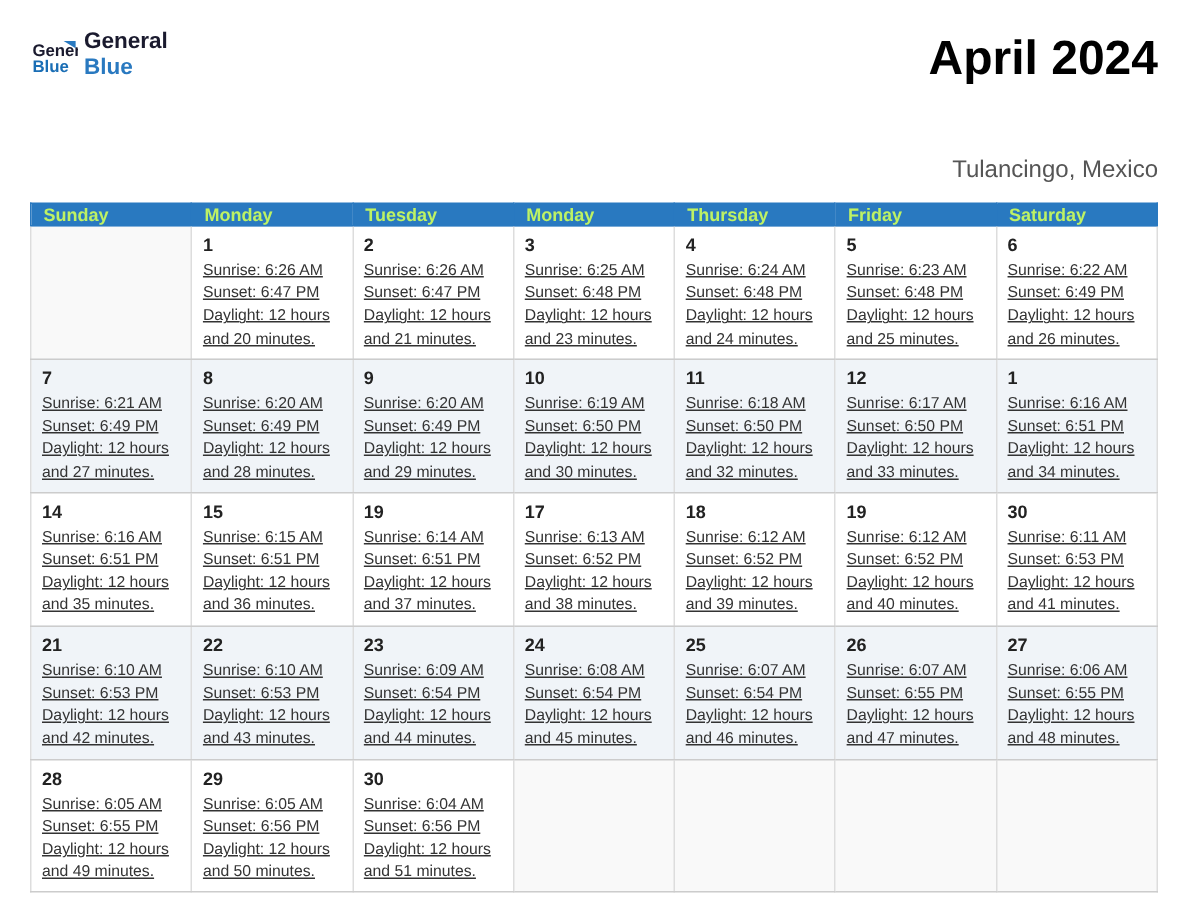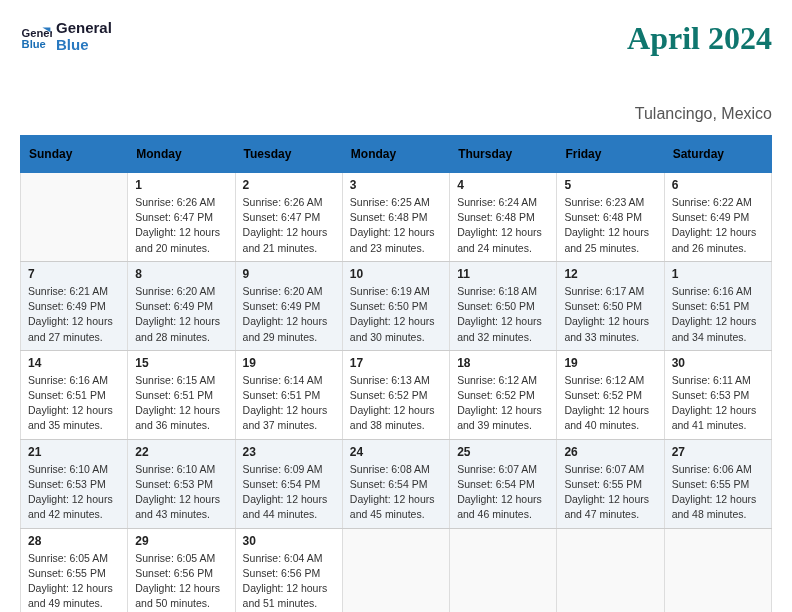--- a/index.html
+++ b/index.html
@@ -24,38 +24,37 @@
     .logo-icon {
       width: 32px;
       height: 32px;
     }
     .title-area {
       text-align: right;
     }
     .month-title {
       font-size: 32px;
       font-weight: bold;
-      color: #0f766e;
-      font-family: Liberation Serif, serif;
+      color: #000000;
     }
     .location-title {
       font-size: 16px;
       color: #555;
       margin-top: 48px;
     }
     table {
       width: 100%;
       border-collapse: collapse;
       font-size: 11px;
     }
     thead tr th {
       background-color: #2979c0;
-      color: #000000;
+      color: #bef264;
       text-align: left;
-      padding: 11px 8px;
+      padding: 0 8px;
       font-size: 12px;
       font-weight: bold;
       border: 1px solid #2979c0;
     }
     tbody tr {
       border-bottom: 1px solid #ccc;
     }
     tbody tr:nth-child(odd) {
       background: #fff;
     }
@@ -74,20 +73,21 @@
       font-weight: bold;
       font-size: 12px;
       color: #222;
       display: block;
       margin-bottom: 3px;
     }
     .day-info {
       color: #333;
       font-size: 10.5px;
       line-height: 1.45;
+      text-decoration: underline;
     }
     .empty-cell {
       background: #f9f9f9;
     }
     
     tbody tr td {
       border-bottom: 1px solid #ccc;
     }
   </style>
 </head>

